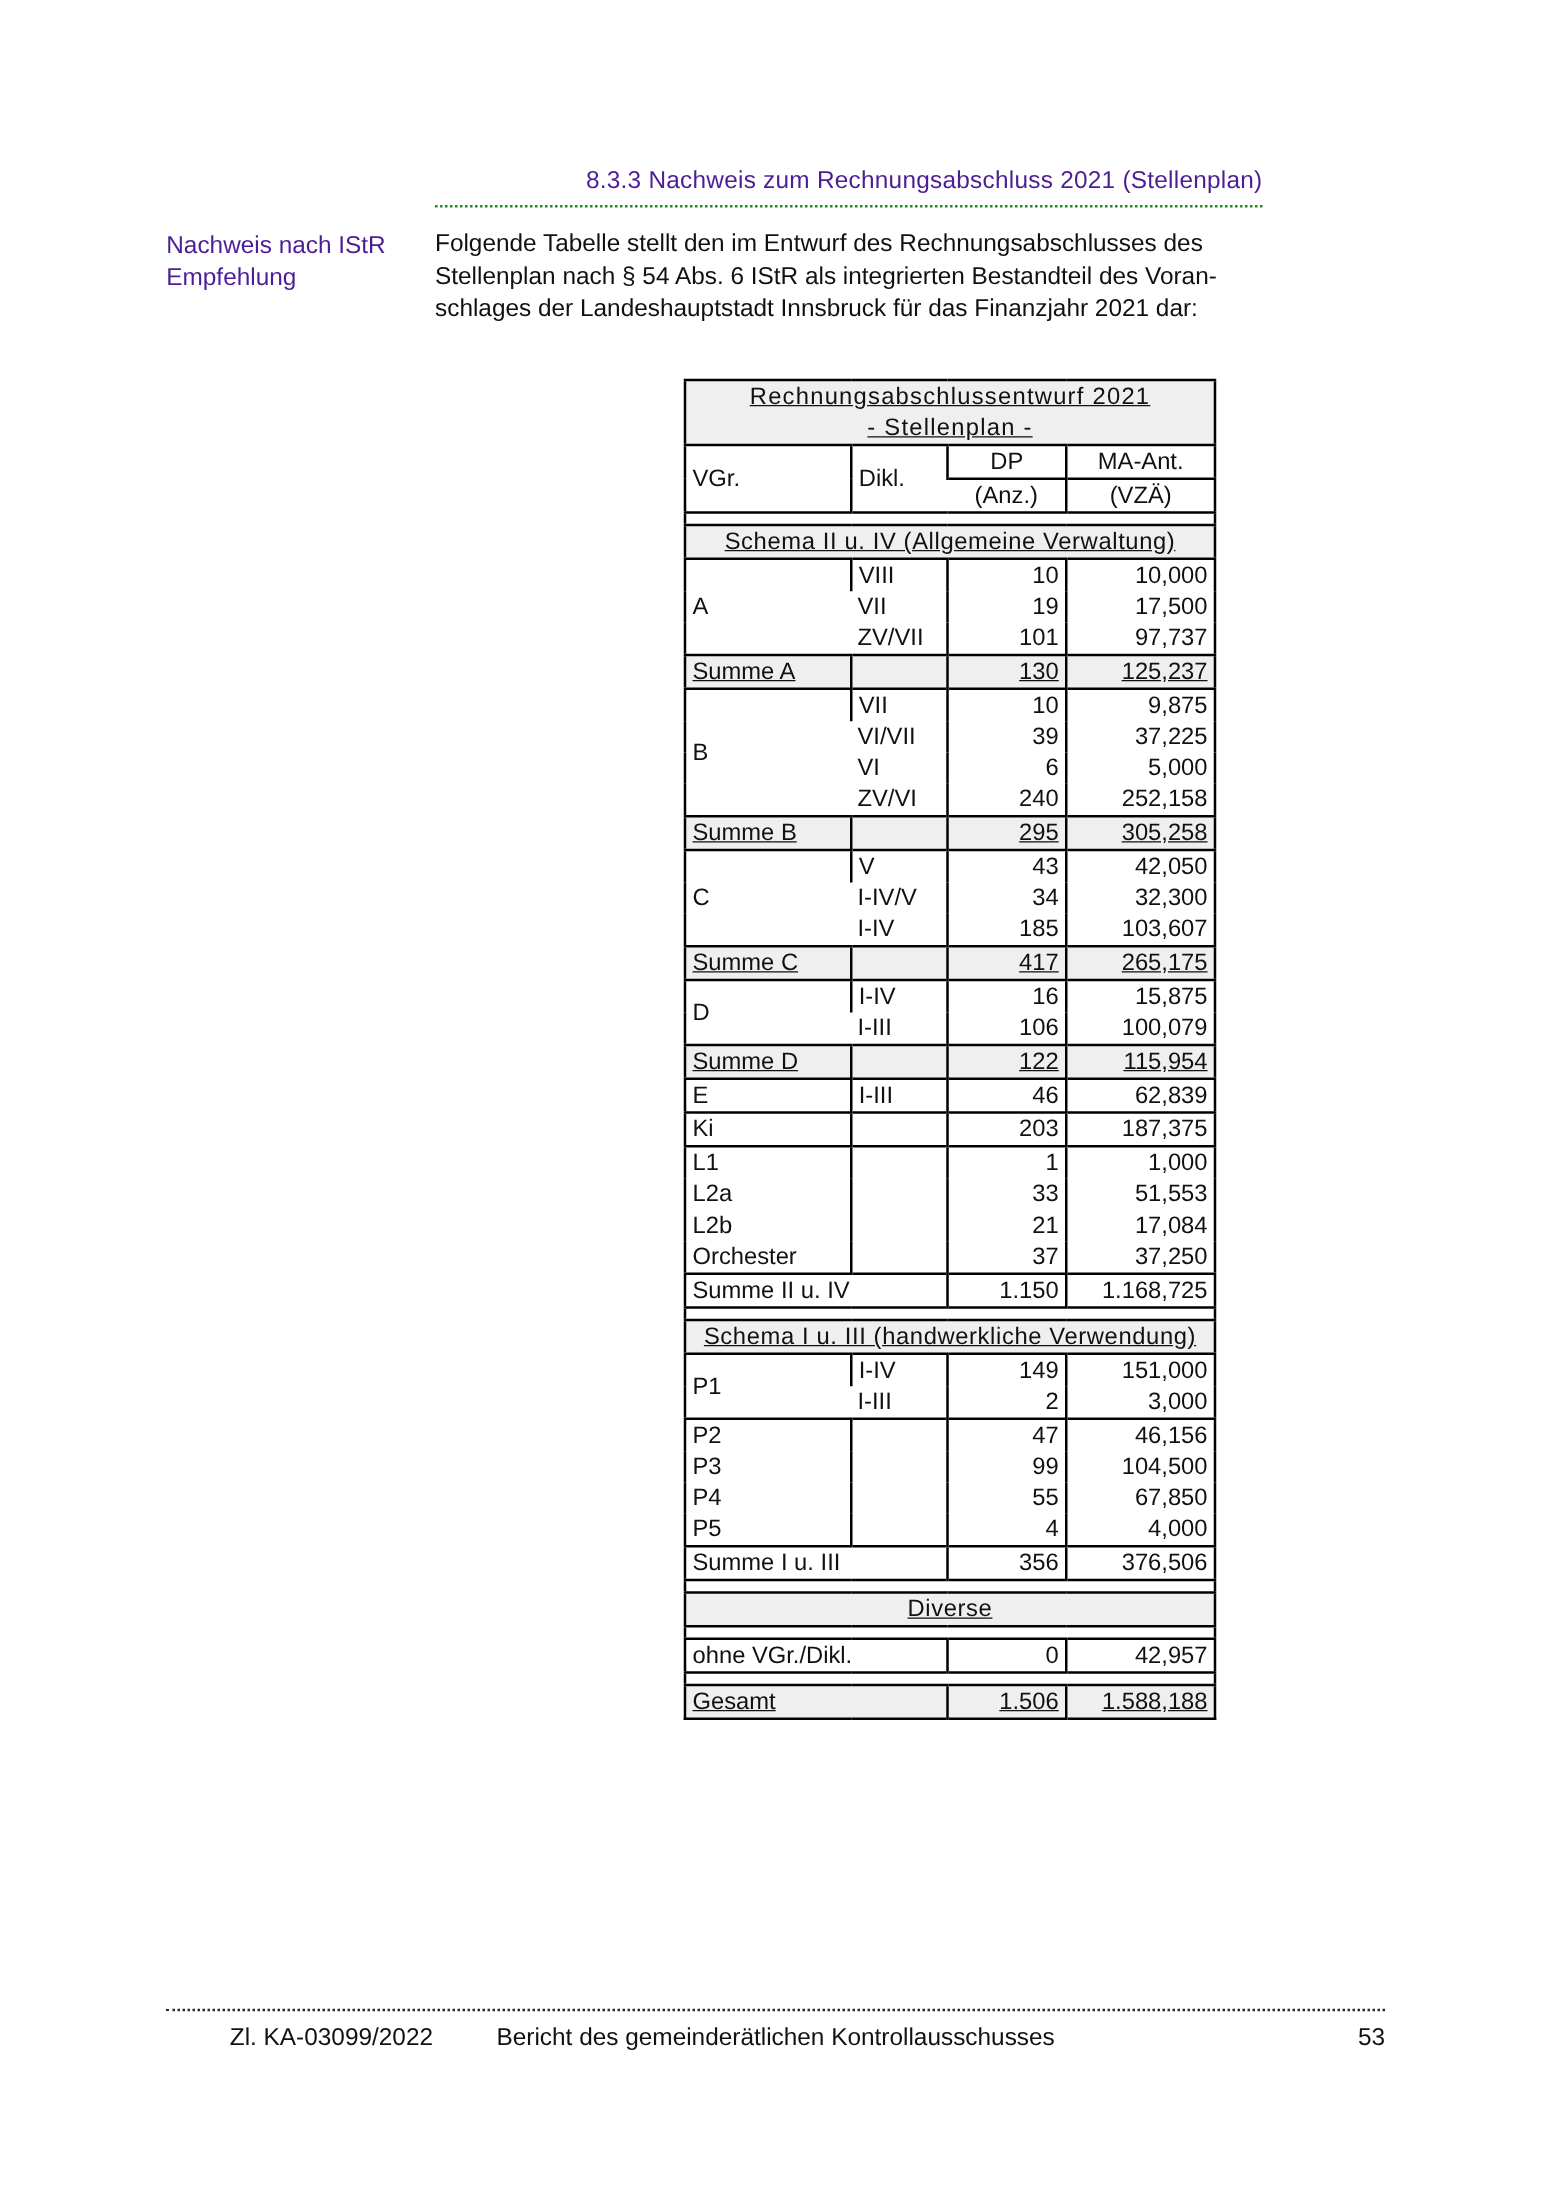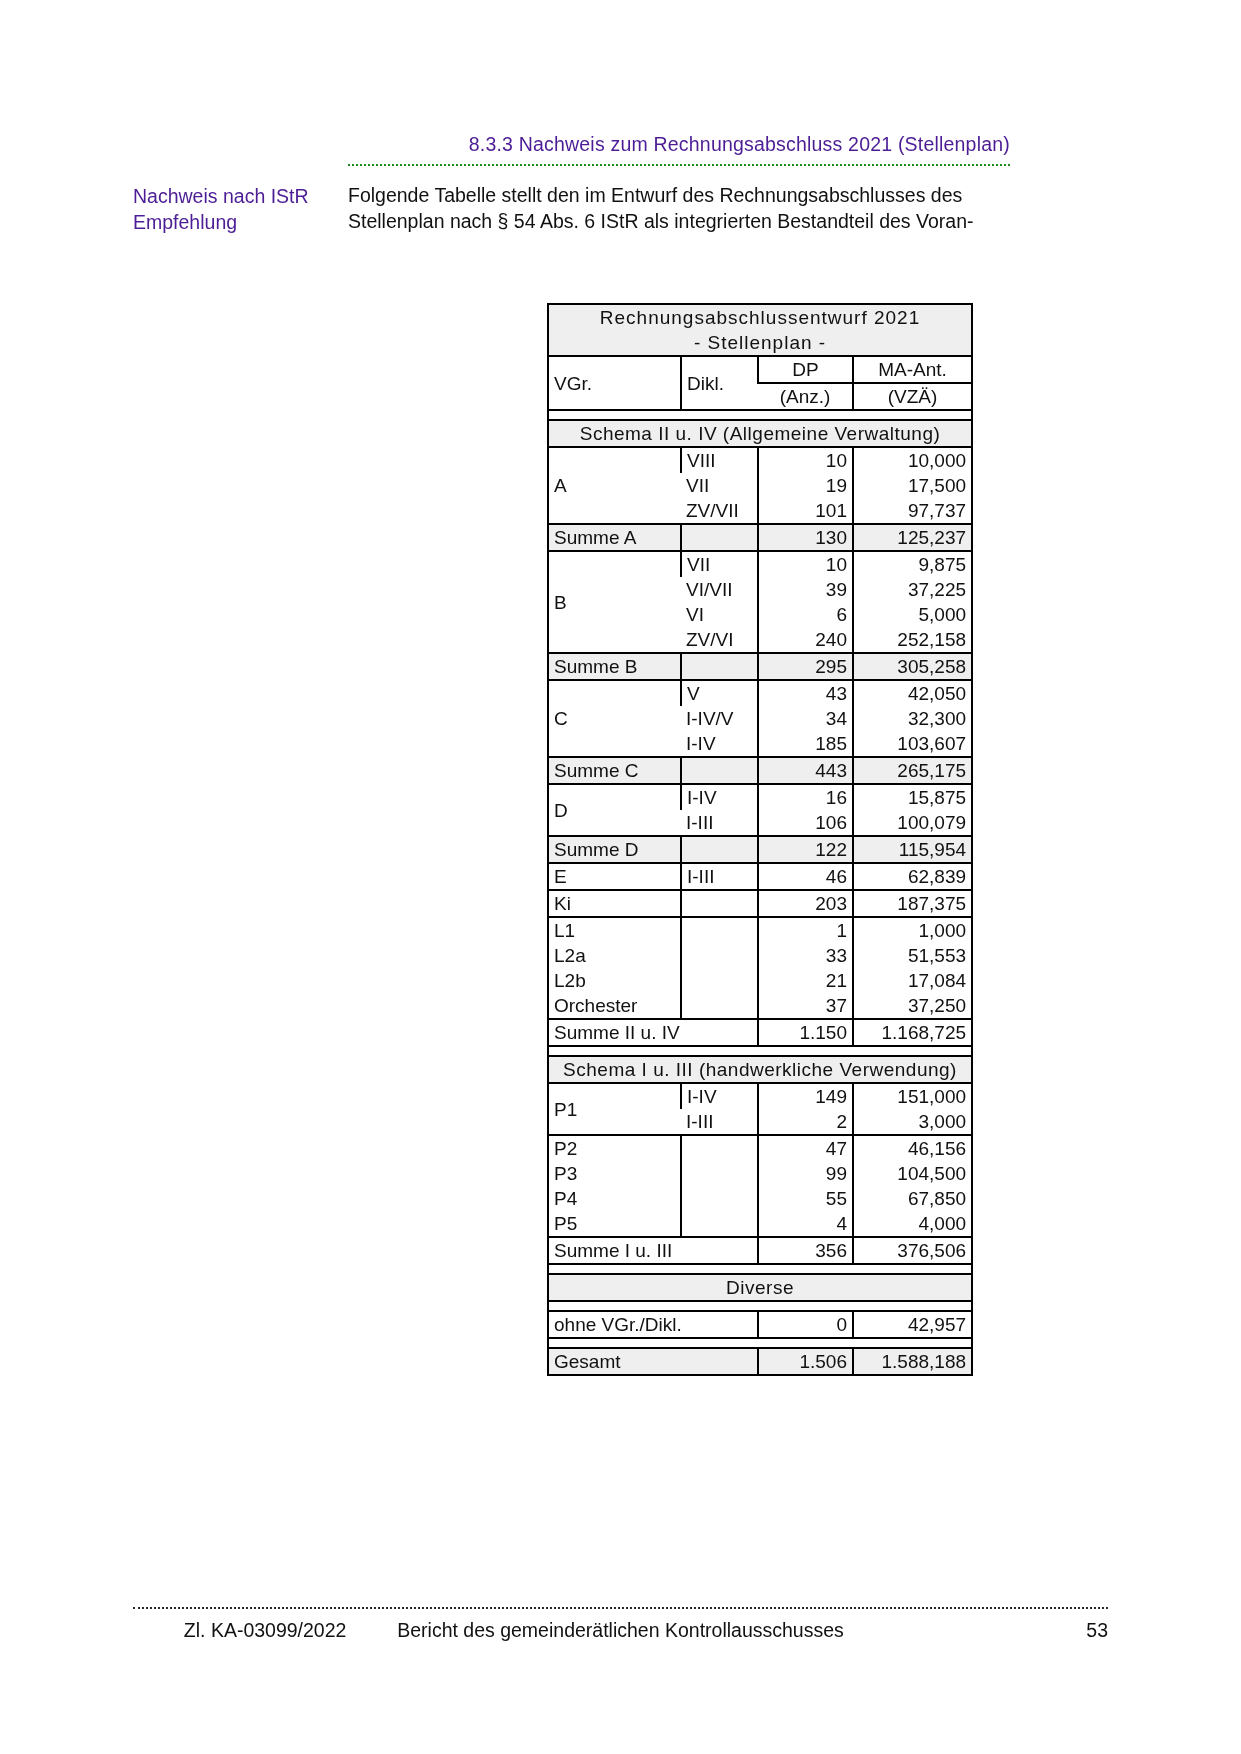--- a/index.html
+++ b/index.html
@@ -36,21 +36,21 @@
   col.c1{width:133px;} col.c2{width:77px;} col.c3{width:95px;} col.c4{width:119px;}
   table.stellenplan td {
     border-left:2px solid #000; border-top:2px solid #000;
     padding:0 5px; height:25px; line-height:25px;
     overflow:hidden; white-space:nowrap; vertical-align:middle;
   }
   table.stellenplan td:first-child { border-left:none; }
   tr.cont td { border-top:none; }
   td.num { text-align:right; padding-right:7px; }
   td.center { text-align:center; }
-  .shaded { background:#efefef; }
+  .shaded { background:#efefef;text-decoration:underline; }
   td.title-cell { height:52px; padding:2px 0; }
   td.title-cell div { text-align:center; line-height:25px; letter-spacing:1px; }
   td.band-cell { text-align:center; letter-spacing:0.5px; }
   tr.spacer td { height:8px; line-height:8px; }
 
   .footer-rule {
     position:absolute; left:133px; top:1607px; width:975px; height:0;
     border-top:2px dotted #2a2a2a;
   }
   .footer-row {
@@ -68,20 +68,21 @@
 <div class="header-rule"></div>
 
 <div class="margin-note green">
   <div>Nachweis nach IStR</div>
   <div>Empfehlung</div>
 </div>
 
 <div class="paragraph">
   <div>Folgende Tabelle stellt den im Entwurf des Rechnungsabschlusses des</div>
   <div>Stellenplan nach § 54 Abs. 6 IStR als integrierten Bestandteil des Voran-</div>
+  <div>schlages der Landeshauptstadt Innsbruck für das Finanzjahr 2021 dar:</div>
 </div>
 
 <div class="table-wrap">
   <table class="stellenplan">
     <colgroup>
         <col class="c1">
         <col class="c2">
         <col class="c3">
         <col class="c4">
       </colgroup>
@@ -169,21 +170,21 @@
           <td class="num">32,300</td>
         </tr>
         <tr class="cont">
           <td>I-IV</td>
           <td class="num">185</td>
           <td class="num">103,607</td>
         </tr>
         <tr class="shaded">
           <td>Summe C</td>
           <td></td>
-          <td class="num">443</td>
+          <td class="num">417</td>
           <td class="num">265,175</td>
         </tr>
         <tr>
           <td rowspan="2">D</td>
           <td>I-IV</td>
           <td class="num">16</td>
           <td class="num">15,875</td>
         </tr>
         <tr class="cont">
           <td>I-III</td>

